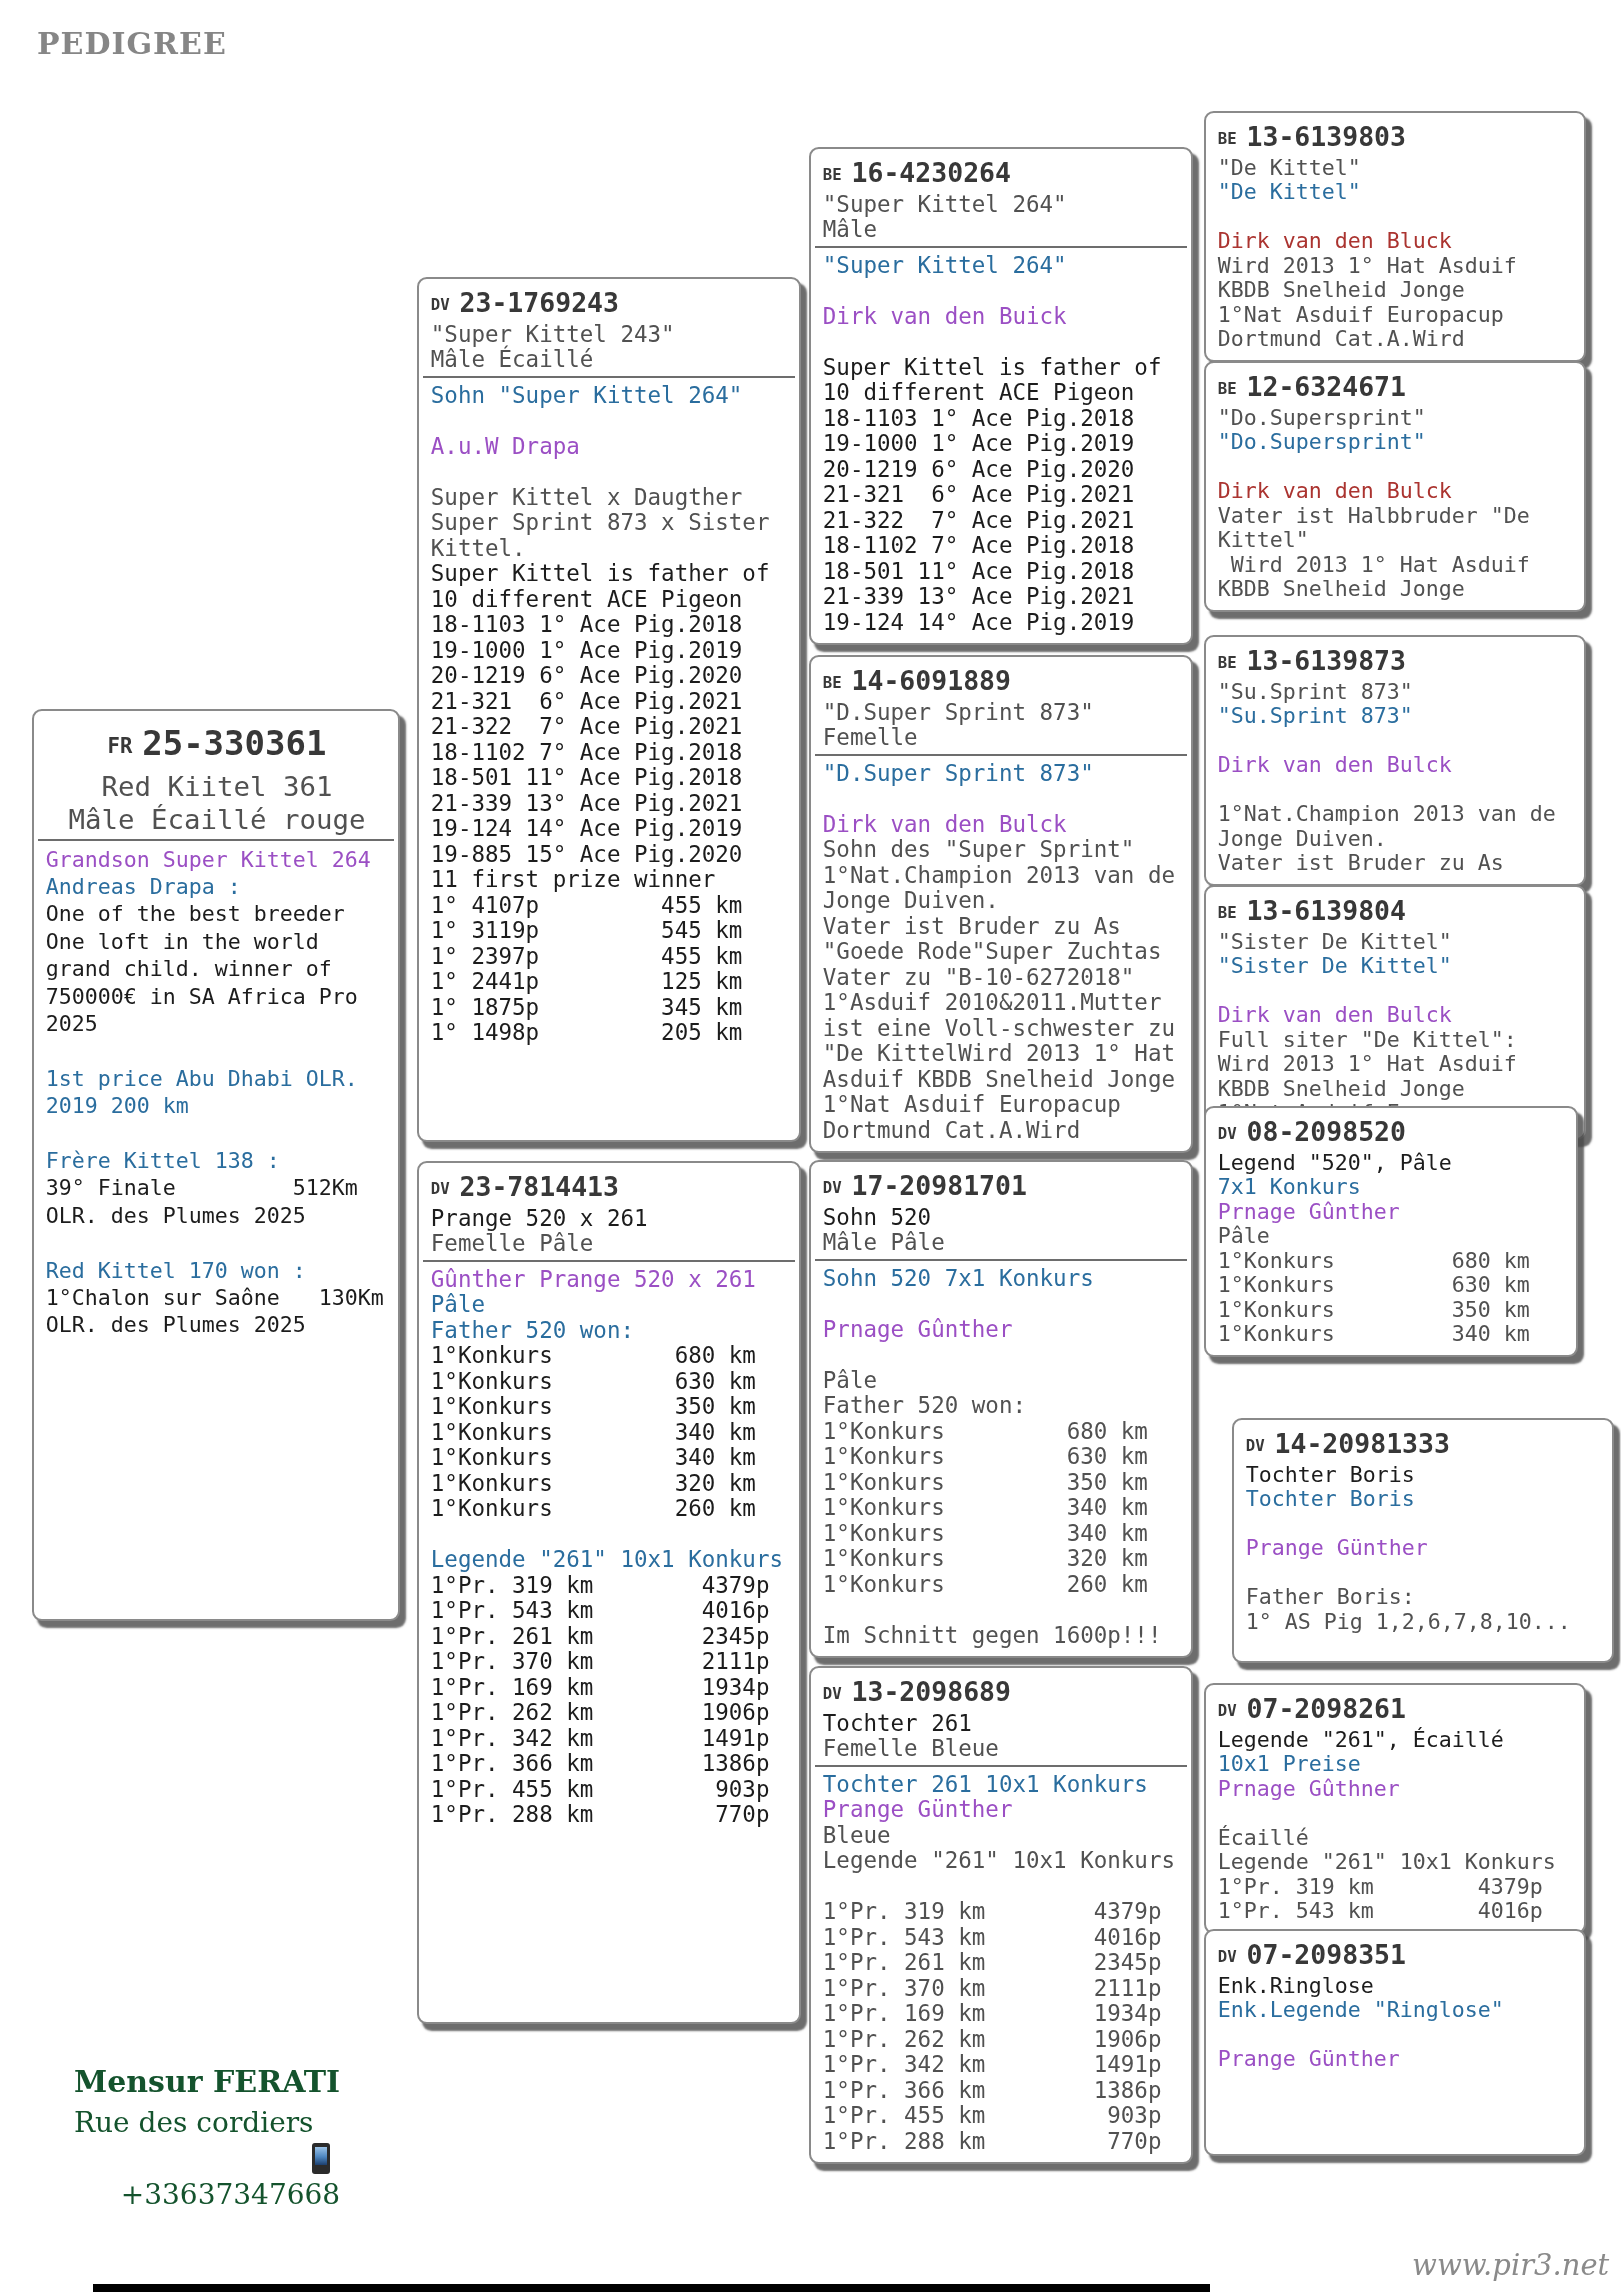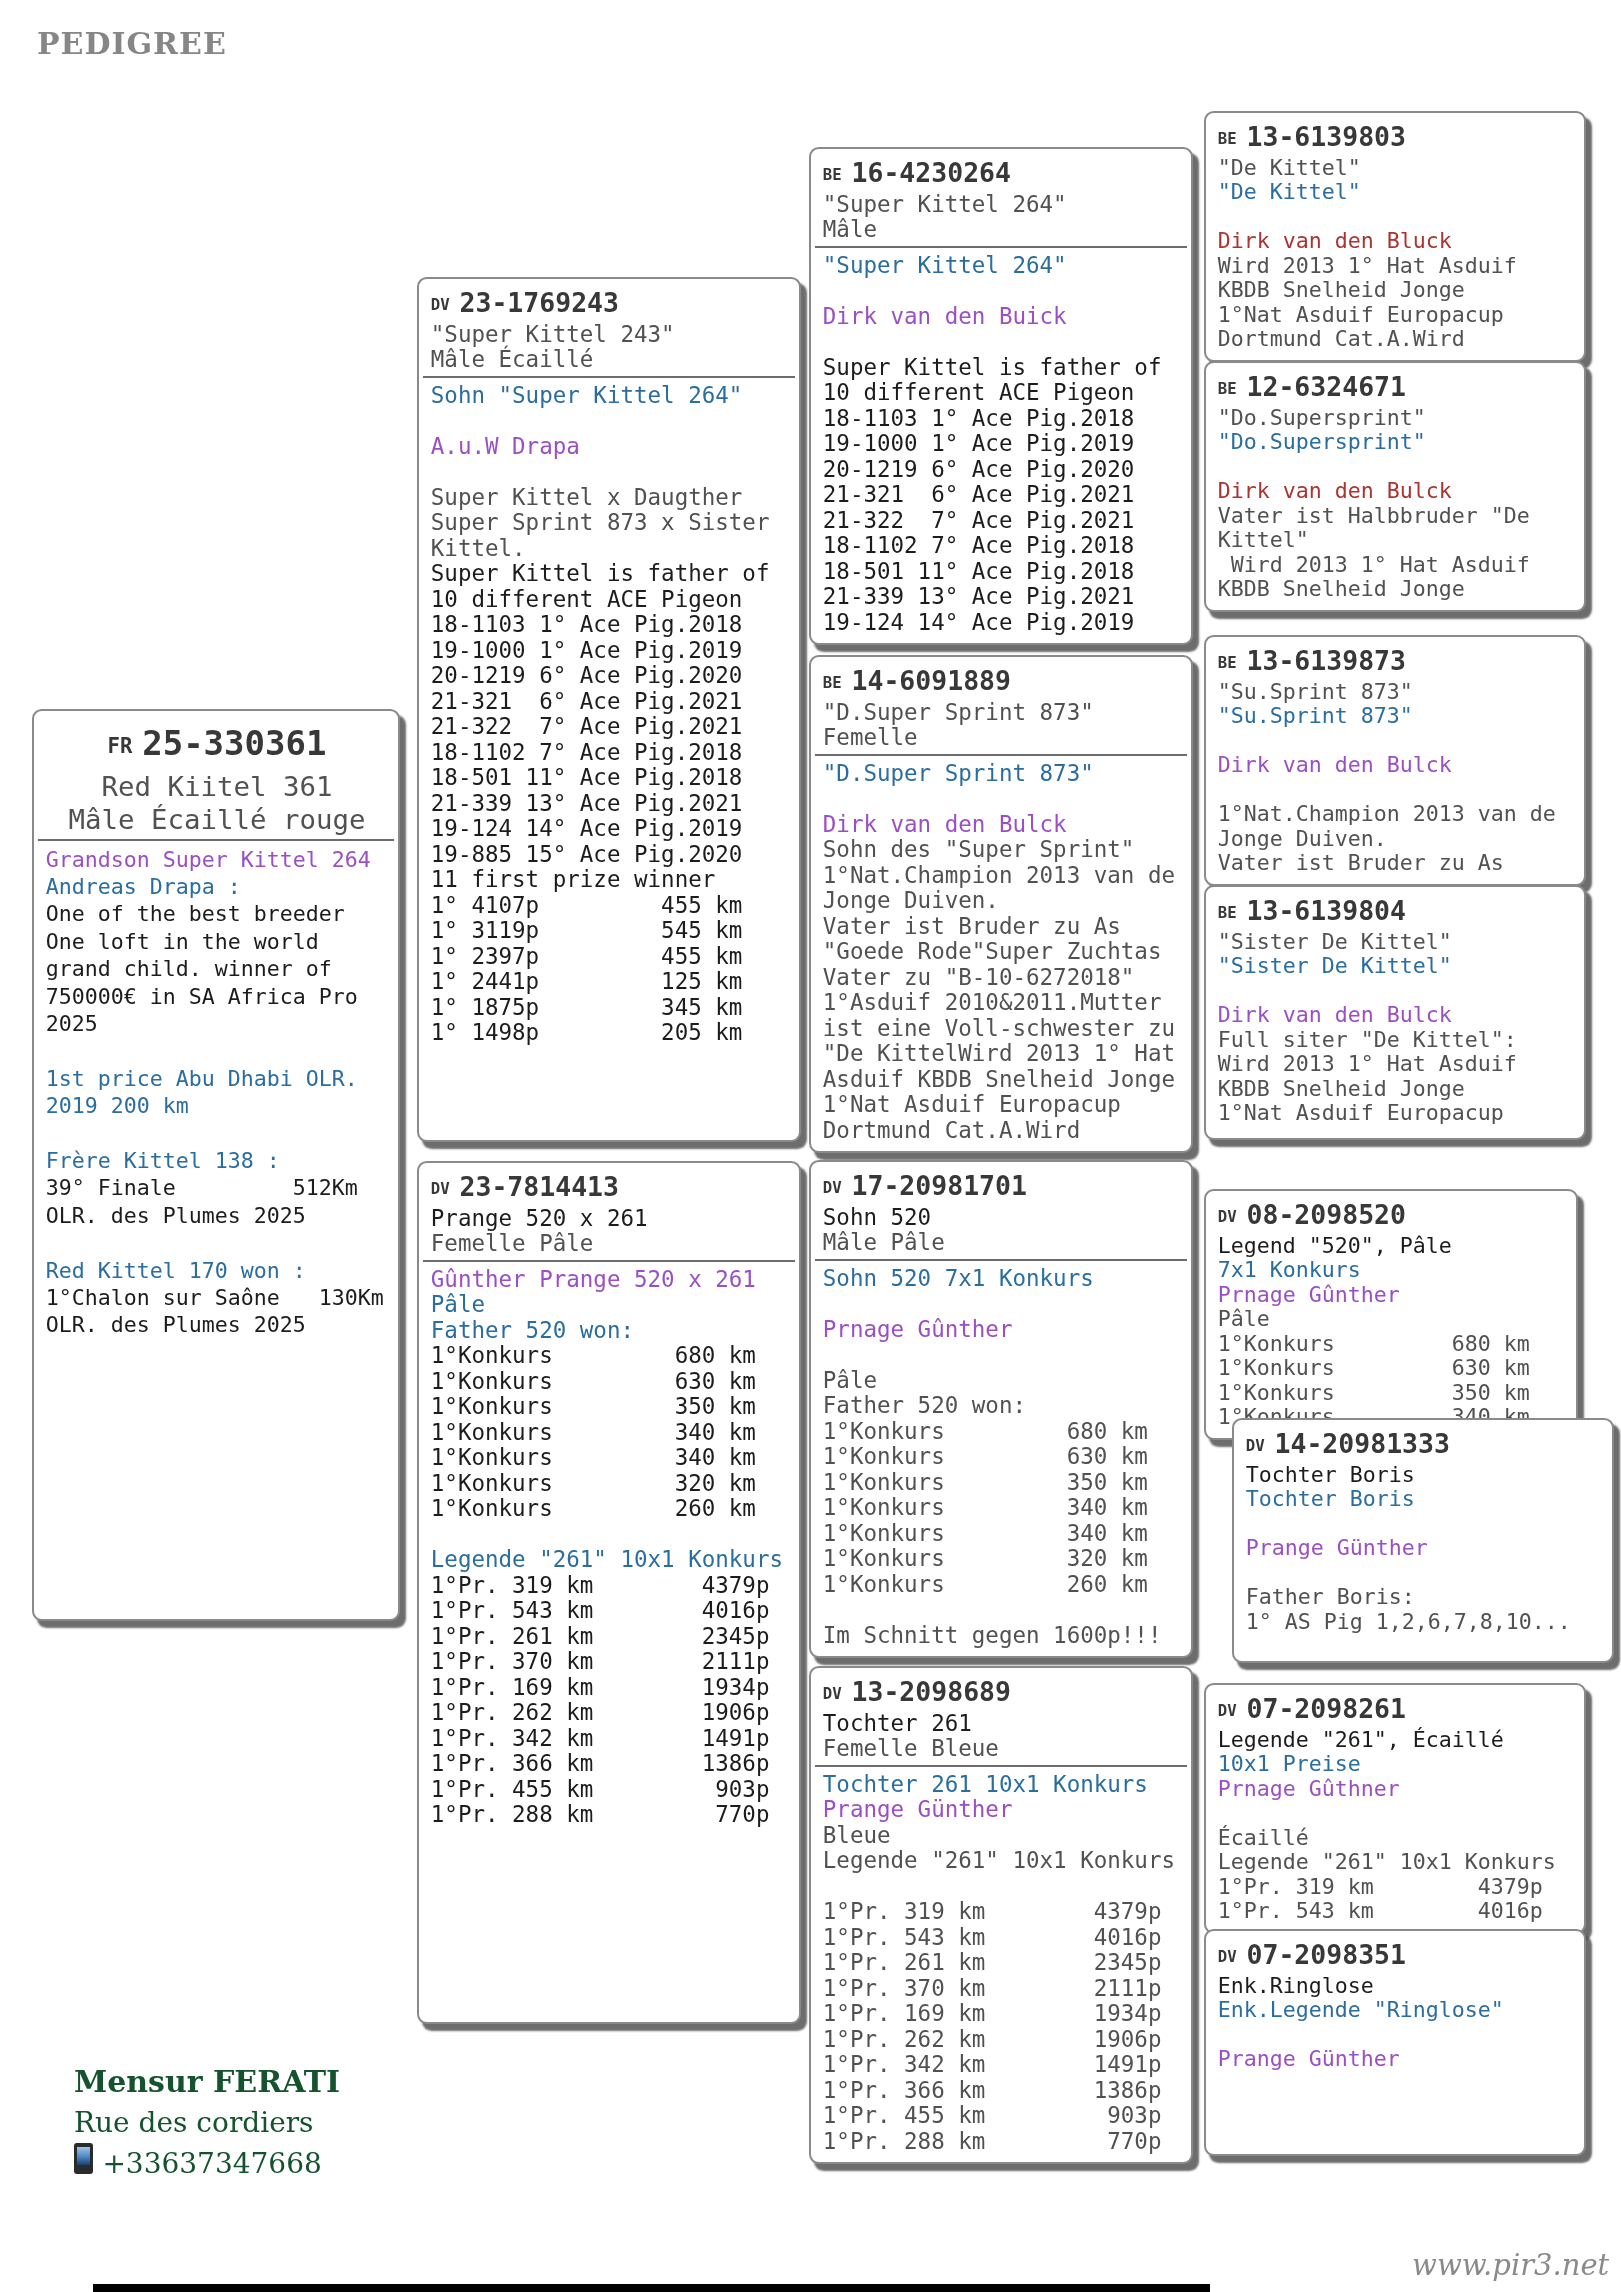--- a/index.html
+++ b/index.html
@@ -43,29 +43,29 @@
   .pos-sire     {left:417px; top:277px;  width:384px; min-height:865px;}
   .pos-dam      {left:417px; top:1161px; width:384px; min-height:863px;}
   .pos-sire-sire{left:809px; top:147px;  width:384px; min-height:495px;}
   .pos-sire-dam {left:809px; top:655px;  width:384px; min-height:487px;}
   .pos-dam-sire {left:809px; top:1160px; width:384px; min-height:495px;}
   .pos-dam-dam  {left:809px; top:1666px; width:384px; min-height:495px;}
   .pos-sss{left:1204px;top:111px; width:382px;min-height:234px;}
   .pos-ssd{left:1204px;top:361px; width:382px;min-height:237px;}
   .pos-sds{left:1204px;top:635px; width:382px;min-height:230px;}
   .pos-sdd{left:1204px;top:885px; width:382px;min-height:255px;}
-  .pos-dss{left:1204px;top:1189px;width:374px;min-height:247px;}
+  .pos-dss{left:1204px;top:1106px;width:374px;min-height:247px;}
   .pos-dsd{left:1232px;top:1418px;width:382px;min-height:245px;}
   .pos-dds{left:1204px;top:1683px;width:382px;min-height:230px;}
   .pos-ddd{left:1204px;top:1929px;width:382px;min-height:227px;}
 
   .footer{position:absolute;left:74px;top:2061px;color:#14532d;}
   .footer .fname{font-size:30px;font-weight:bold;line-height:41px;}
   .footer .faddr{font-size:28px;line-height:41px;}
-  .footer .fphone{font-size:28px;line-height:41px;display:flex;align-items:flex-start;}
+  .footer .fphone{font-size:28px;line-height:41px;display:flex;align-items:flex-end;flex-direction:column;}
   .phone-icon{display:inline-block;width:18.6px;height:31px;background:#2b2b2b;border-radius:2.9px;
               margin-right:9.8px;position:relative;}
   .phone-icon .pscreen{position:absolute;left:2.9px;top:3.9px;width:12.7px;height:18.6px;
               background:linear-gradient(180deg,#9cc4e8 0%,#4d86c0 55%,#1c3f6e 100%);}
 
   .credit{position:absolute;right:11.8px;top:2248px;font-size:29px;font-style:italic;color:#8a8a8a;}
   .blackbar{position:absolute;left:93px;top:2284px;width:1117px;height:8.8px;background:#000;}
 </style>
 </head>
 <body>

